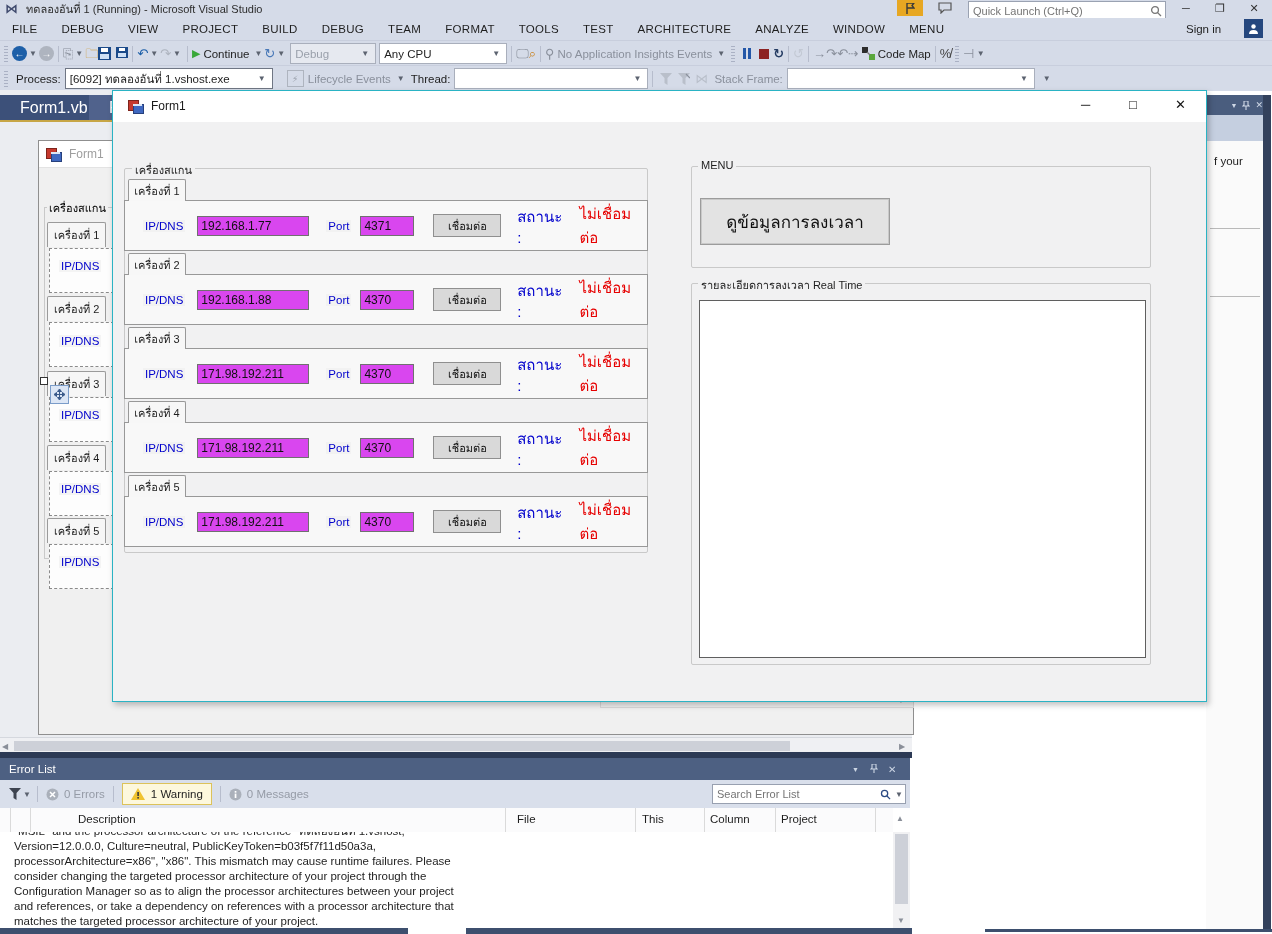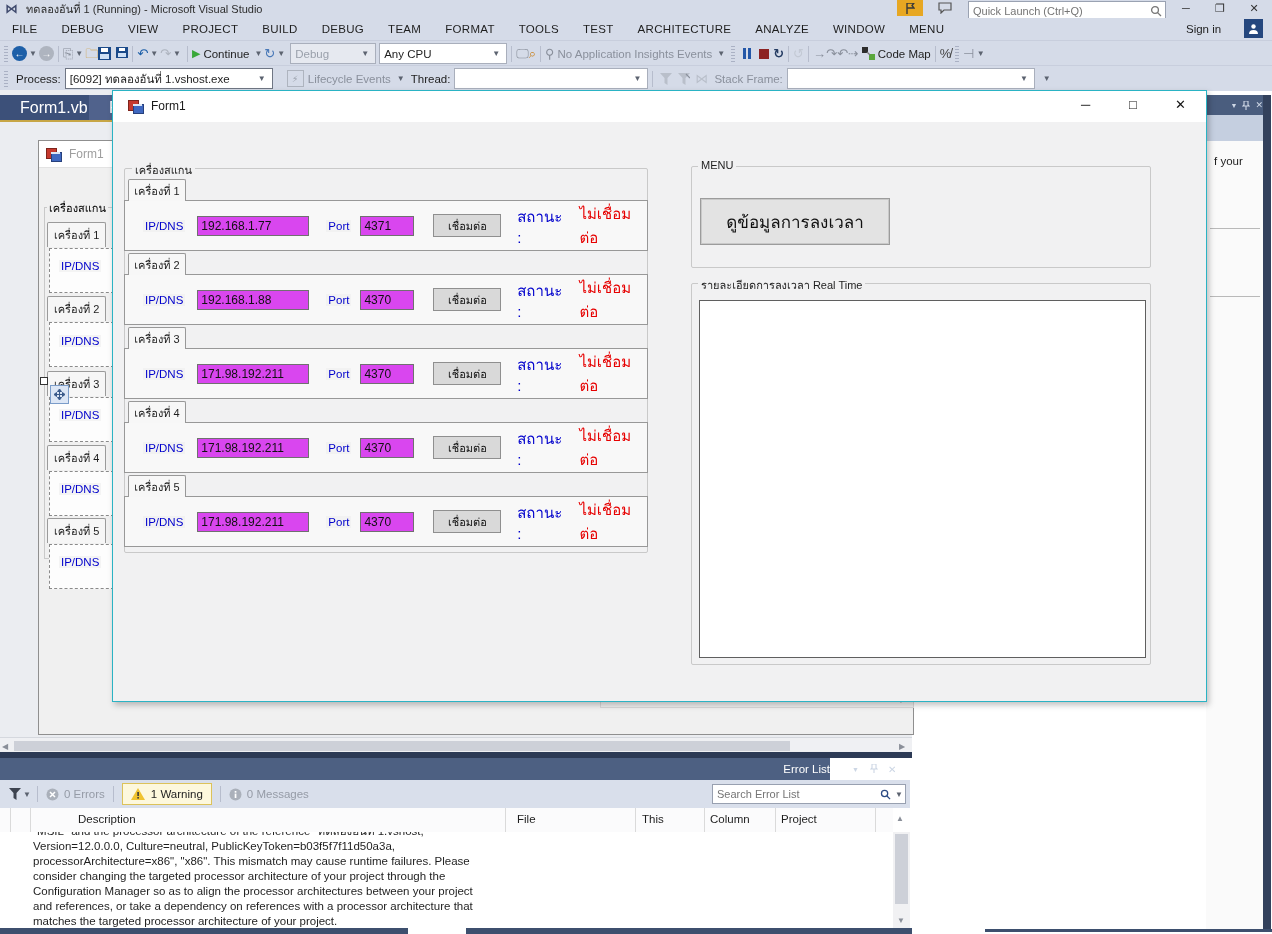--- a/index.html
+++ b/index.html
@@ -385,21 +385,21 @@
   <span class="grouplabel" style="left:585px;top:68px;">MENU</span>
   <button style="position:absolute;left:587px;top:107px;width:190px;height:47px;background:#e3e3e3;border:1px solid #9c9c9c;box-shadow:inset 0 0 0 1px #c9c9c9;font-size:17px;color:#111;font-family:inherit;">ดูข้อมูลการลงเวลา</button>
 
   <div class="groupbox" style="left:578px;top:192px;width:458px;height:380px;"></div>
   <span class="grouplabel" style="left:585px;top:185px;">รายละเอียดการลงเวลา Real Time</span>
   <div style="position:absolute;left:586px;top:209px;width:445px;height:356px;background:#fff;border:1px solid #5f5f5f;"></div>
 </div>
 
 <div class="abs" style="left:0;top:752px;width:912px;height:6px;background:#2c3a55;z-index:5;"></div>
 
-<div class="abs elbar flex" style="left:0;top:758px;width:830px;height:22px;z-index:5;justify-content:flex-end;">
+<div class="abs elbar flex" style="left:0;top:758px;width:910px;height:22px;z-index:5;">
   <span style="margin-left:9px;font-size:11.5px;">Error List</span>
   <span style="position:absolute;left:852px;font-size:7px;color:#ccd6e4;">▼</span>
   <svg style="position:absolute;left:870px;top:6px;" width="8" height="9" viewBox="0 0 8 9">
       <path d="M2 0 h4 v4 l1 1 h-6 l1-1 z M4 5 v4" stroke="#ccd6e4" stroke-width="1.1" fill="none"></path>
     </svg>
   <span style="position:absolute;left:888px;font-size:10px;color:#ccd6e4;">✕</span>
 </div>
 
 <div class="abs flex" style="left:0;top:780px;width:910px;height:28px;background:#d9dfeb;z-index:5;">
   <svg width="12" height="12" viewBox="0 0 12 12" style="margin-left:9px;">
@@ -448,21 +448,21 @@
   <div class="colsep" style="left:875px;"></div>
   <span class="abs colhdr" style="left:38px;top:5px;padding-left:40px;">Description</span>
   <span class="abs colhdr" style="left:517px;top:5px;">File</span>
   <span class="abs colhdr" style="left:642px;top:5px;">This</span>
   <span class="abs colhdr" style="left:710px;top:5px;">Column</span>
   <span class="abs colhdr" style="left:781px;top:5px;">Project</span>
 </div>
 <span class="abs sbarrow" style="left:896px;top:814px;z-index:6;">▲</span>
 
 <div class="abs" style="left:0;top:832px;width:893px;height:96px;background:#fff;overflow:hidden;z-index:5;">
-  <div style="margin-top:-8px;margin-left:33px;">
+  <div style="margin-top:-8px;margin-left:14px;">
     <div class="wline">"MSIL" and the processor architecture of the reference "ทดลองอันที่ 1.vshost,</div>
     <div class="wline">Version=12.0.0.0, Culture=neutral, PublicKeyToken=b03f5f7f11d50a3a,</div>
     <div class="wline">processorArchitecture=x86", "x86". This mismatch may cause runtime failures. Please</div>
     <div class="wline">consider changing the targeted processor architecture of your project through the</div>
     <div class="wline">Configuration Manager so as to align the processor architectures between your project</div>
     <div class="wline">and references, or take a dependency on references with a processor architecture that</div>
     <div class="wline">matches the targeted processor architecture of your project.</div>
   </div>
 </div>
 <div class="abs" style="left:893px;top:832px;width:17px;height:96px;background:#f1f1f3;z-index:5;">

